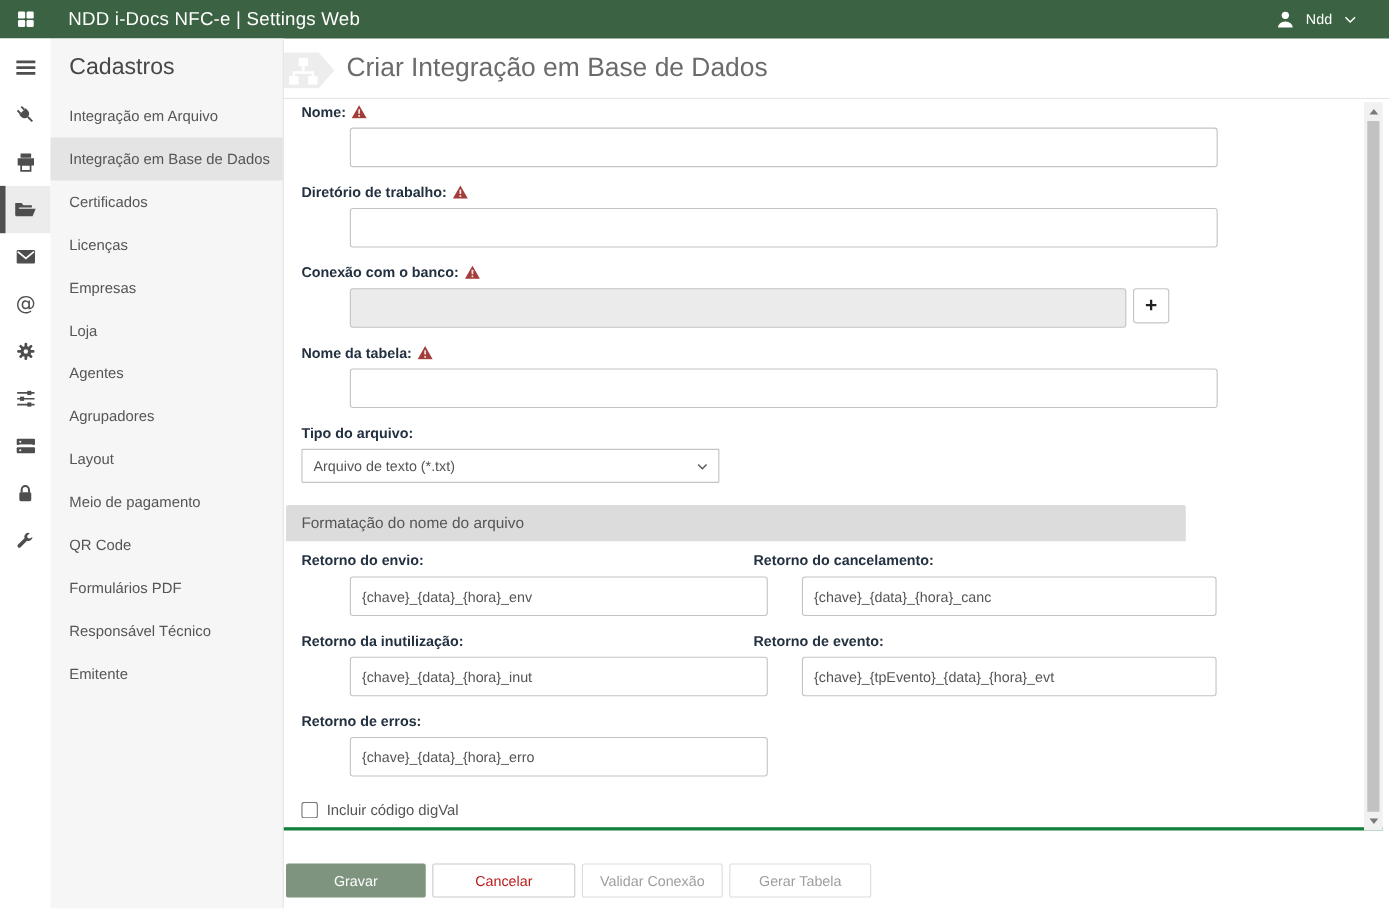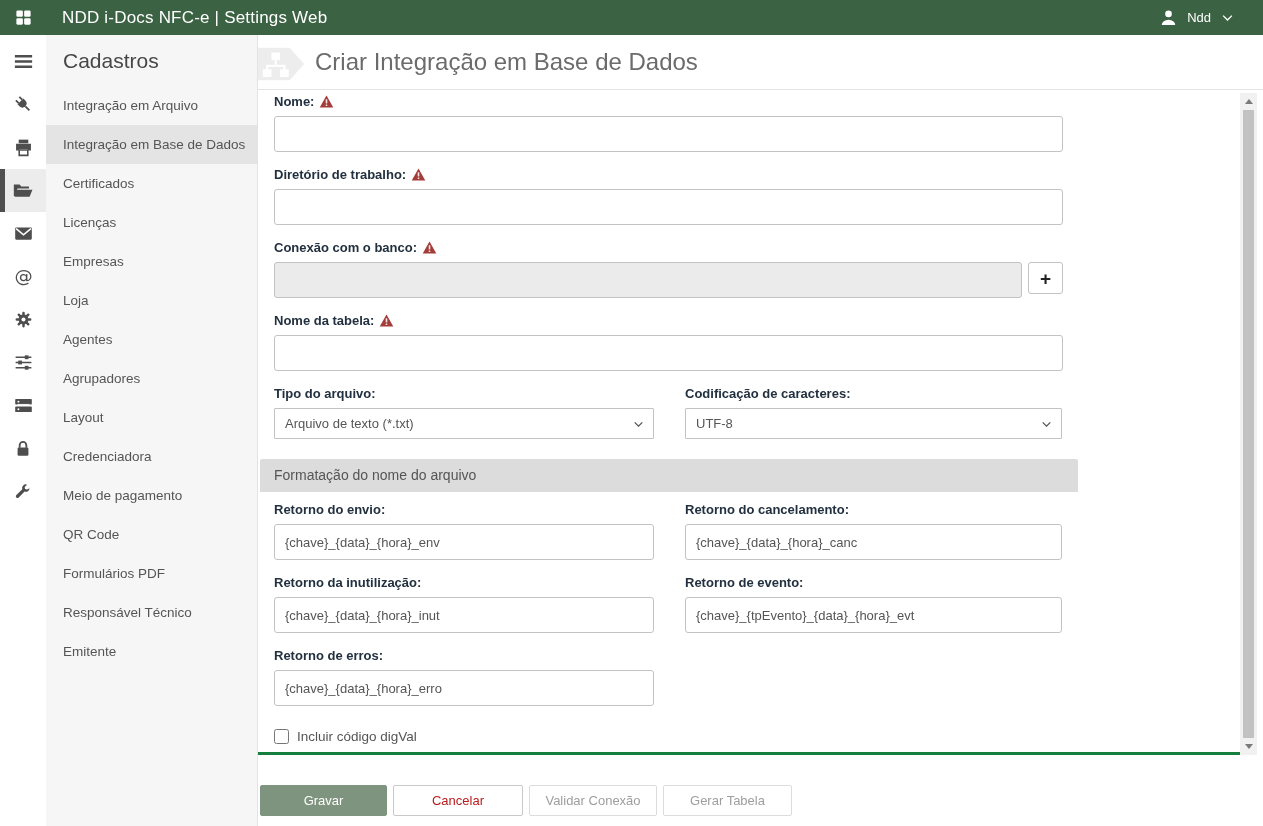--- a/index.html
+++ b/index.html
@@ -27,21 +27,21 @@
 
   
   .main { position:absolute; top:35px; left:258px; right:0; bottom:0; }
   .page-header { height:55px; border-bottom:1px solid #e4e4e4; position:relative; }
   .ph-icon { position:absolute; left:0; top:6px; }
   .ph-title { position:absolute; left:57px; top:50%; transform:translateY(-50%); font-size:24px; color:#6b6b6b; font-weight:400; }
 
   .form-scroll { position:absolute; top:58px; left:0; width:999px; height:662px; border-bottom:3px solid #15803d; }
   .fg { position:absolute; }
   .fg .lbl { display:flex; align-items:center; gap:5px; font-size:13px; font-weight:700; color:#22303f; margin-bottom:7px; white-space:nowrap; }
-  .txt { width:100%; height:32px; border:1px solid #c3c3c3; border-radius:3px; padding:17px 10px; font-size:13px; color:#555; font-family:inherit; background:#fff; outline:none; }
+  .txt { width:100%; height:32px; border:1px solid #c3c3c3; border-radius:3px; padding:17px 10px; font-size:13px; color:#555; font-family:inherit; background:#fff; outline:none;margin-left:44px; }
   .txt.disabled { background:#ebebeb; }
   .conexao-row { display:flex; gap:6px; }
   .conexao-row .txt { width:748px; }
   .add-btn { width:35px; height:32px; background:#fff; border:1px solid #c3c3c3; border-radius:3px; font-size:19px; font-weight:700; color:#222; cursor:pointer; line-height:1; font-family:inherit; }
   .selwrap { position:relative; }
   .selwrap select { width:100%; height:31px; appearance:none; -webkit-appearance:none; border:1px solid #c3c3c3; border-radius:1px; padding:0 26px 0 10px; font-size:13px; color:#555; background:#fff; font-family:inherit; outline:none; }
   .selwrap .chev { position:absolute; right:9px; top:50%; transform:translateY(-50%); pointer-events:none; display:flex; }
   .section-bar { position:absolute; left:2px; top:366px; width:818px; height:33px; background:#dcdcdc; color:#555; font-size:14px; line-height:33px; padding-left:14px; border-radius:2px 2px 0 0; }
   .chk { display:flex; align-items:center; gap:8px; font-size:13.5px; color:#555; cursor:pointer; }
   .chk input { width:15px; height:15px; accent-color:#7e947e; }
@@ -179,21 +179,20 @@
   <div class="menu-title">Cadastros</div>
   <div class="menu-item">Integração em Arquivo</div>
   <div class="menu-item sel">Integração em Base de Dados</div>
   <div class="menu-item">Certificados</div>
   <div class="menu-item">Licenças</div>
   <div class="menu-item">Empresas</div>
   <div class="menu-item">Loja</div>
   <div class="menu-item">Agentes</div>
   <div class="menu-item">Agrupadores</div>
   <div class="menu-item">Layout</div>
-  <div class="menu-item">Credenciadora</div>
   <div class="menu-item">Meio de pagamento</div>
   <div class="menu-item">QR Code</div>
   <div class="menu-item">Formulários PDF</div>
   <div class="menu-item">Responsável Técnico</div>
   <div class="menu-item">Emitente</div>
 </div>
 
 <div class="main">
   <div class="page-header">
     <div class="ph-icon">
@@ -268,33 +267,20 @@
       <div class="selwrap">
         <select><option>Arquivo de texto (*.txt)</option></select>
         <span class="chev">
             <svg viewBox="0 0 24 24" width="13" height="13" fill="none" stroke="#555" stroke-width="2.4">
               <path d="M5 9l7 7 7-7"></path>
             </svg>
           </span>
       </div>
     </div>
 
-    <div class="fg" style="left:427px; top:293px; width:377px;">
-      <div class="lbl">
-          <span>Codificação de caracteres:</span>
-        </div>
-      <div class="selwrap">
-        <select><option>UTF-8</option></select>
-        <span class="chev">
-            <svg viewBox="0 0 24 24" width="13" height="13" fill="none" stroke="#555" stroke-width="2.4">
-              <path d="M5 9l7 7 7-7"></path>
-            </svg>
-          </span>
-      </div>
-    </div>
 
     <div class="section-bar">Formatação do nome do arquivo</div>
 
     <div class="fg" style="left:16px; top:409px; width:380px;">
       <div class="lbl">
           <span>Retorno do envio:</span>
         </div>
       <input class="txt" value="{chave}_{data}_{hora}_env" style="">
     </div>
 

